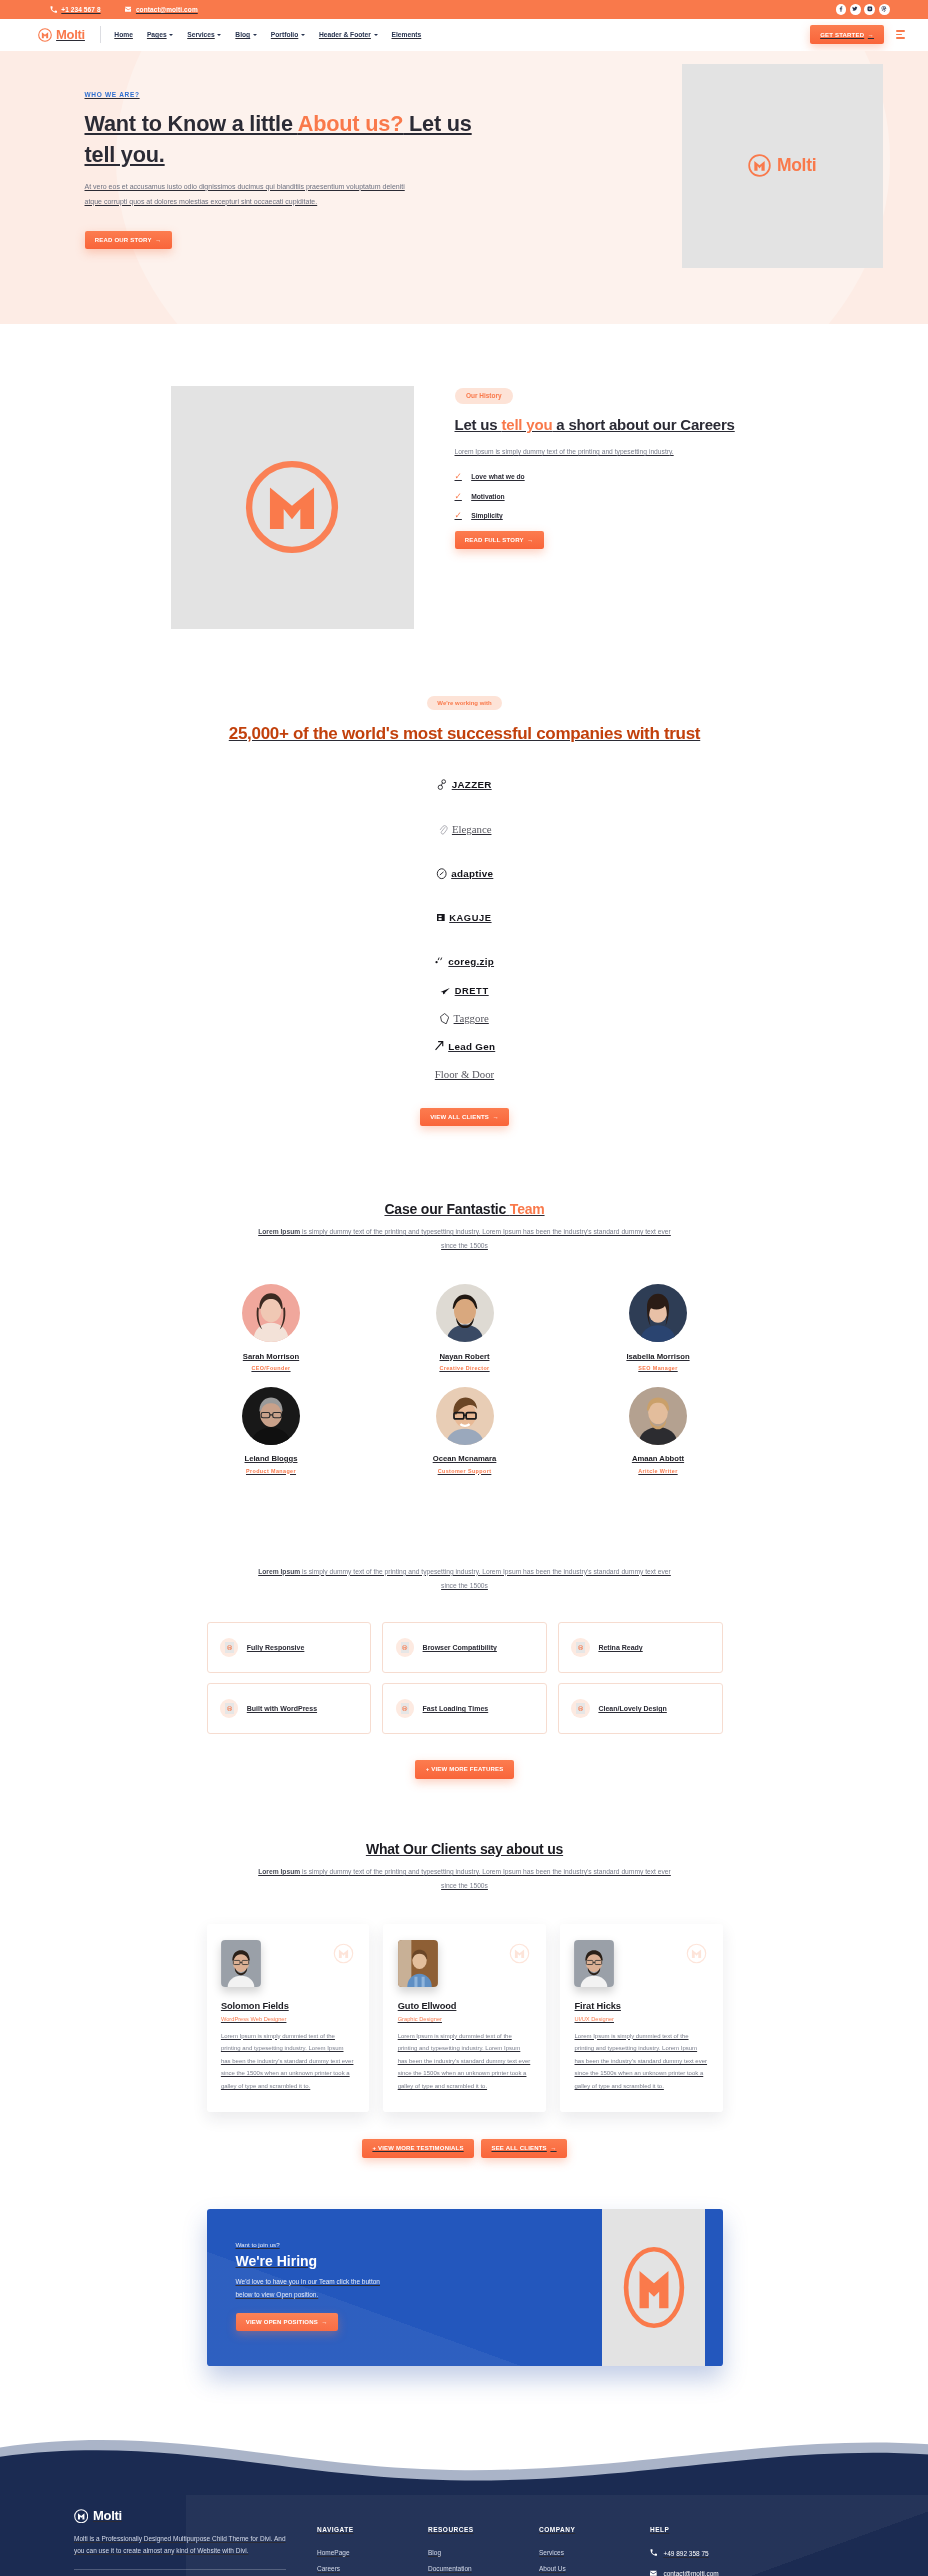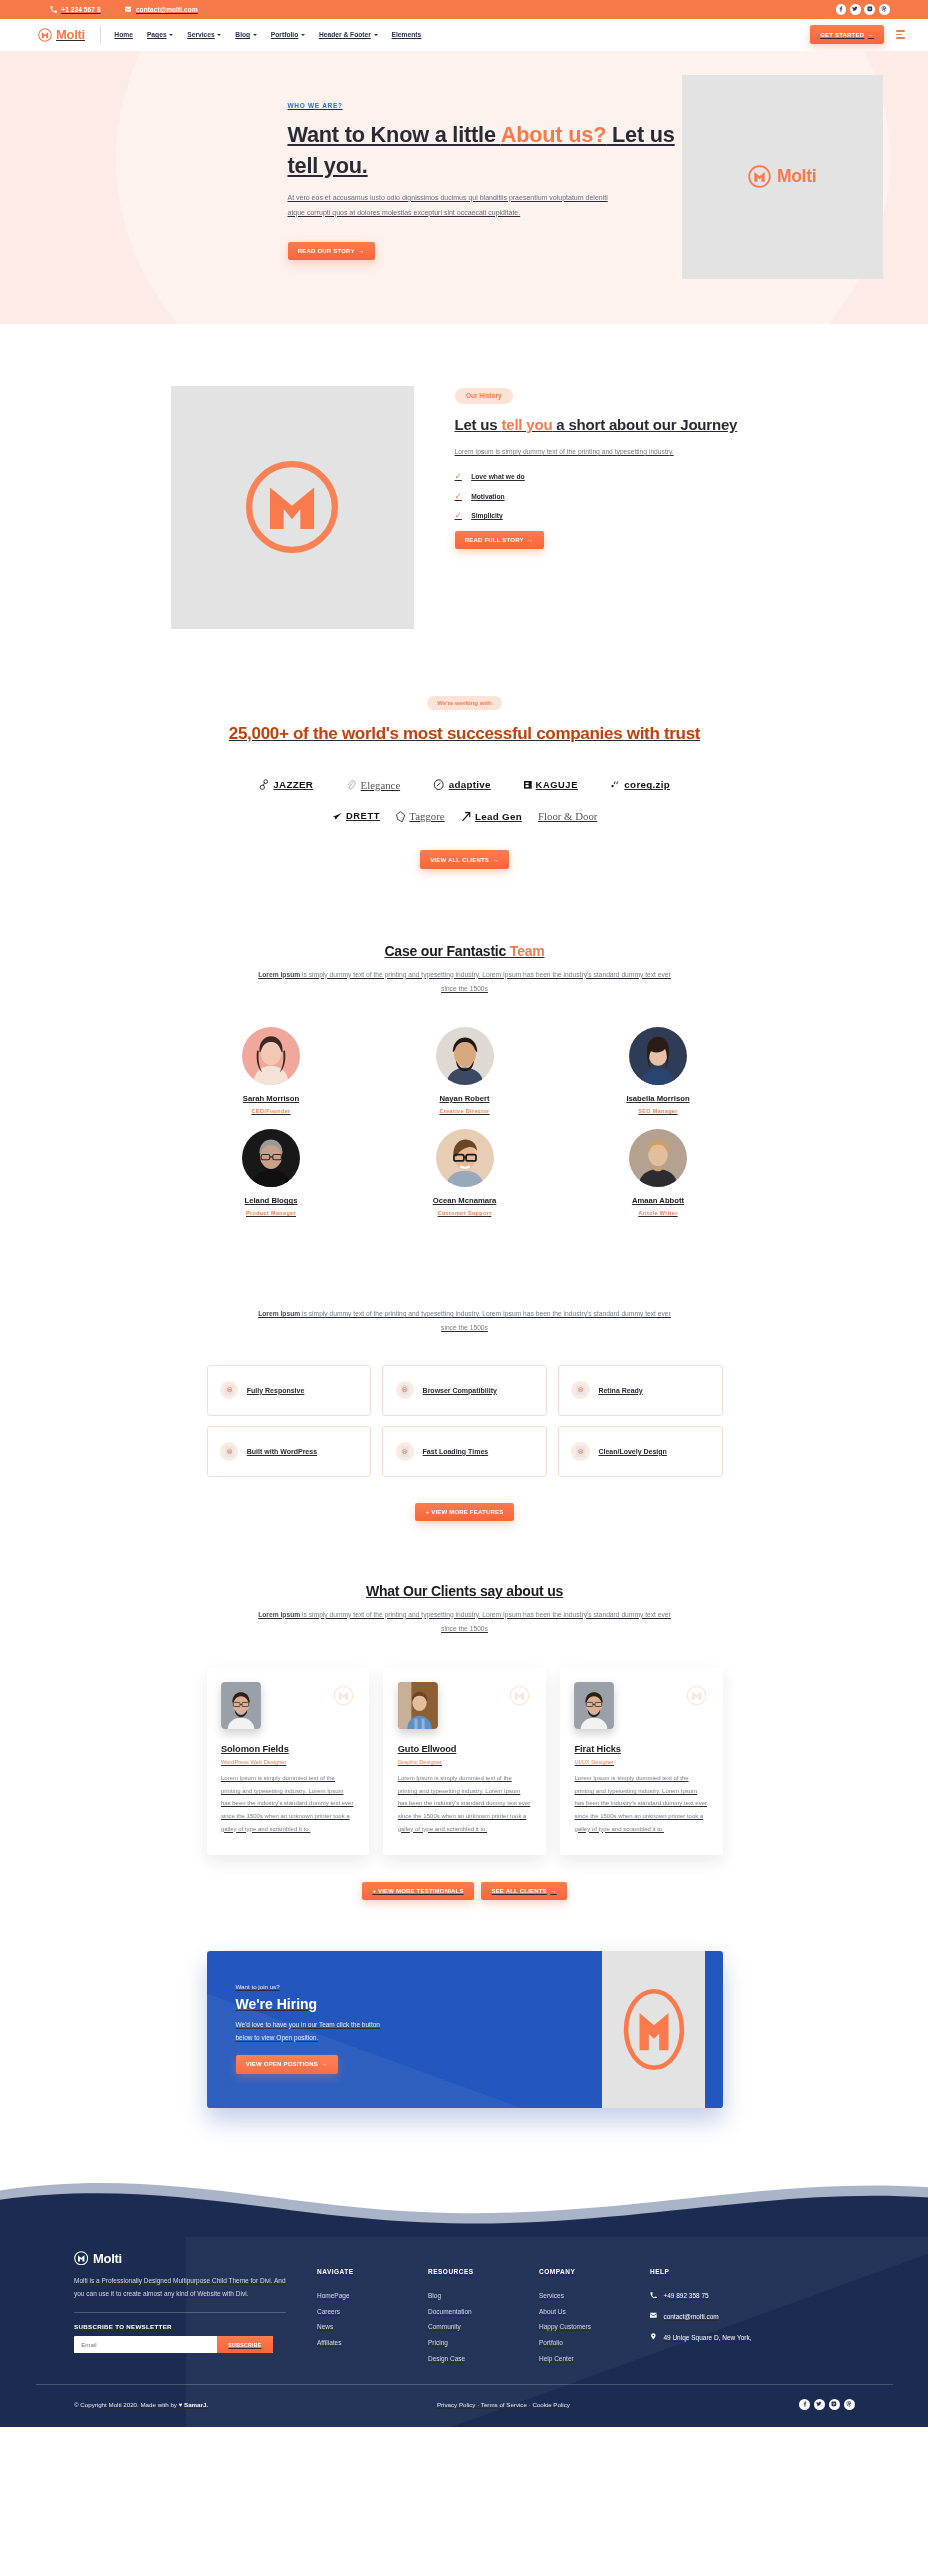--- a/index.html
+++ b/index.html
@@ -56,21 +56,21 @@
   .burger { display: flex; flex-direction: column; gap: 2.1px; cursor: pointer;}
   .burger i { display:block; height: 1.5px; background:#f9794b; border-radius:1px;}
   .burger i:nth-child(1){width:9.3px;} .burger i:nth-child(2){width:6.7px;} .burger i:nth-child(3){width:9.3px;}
 
   
   .hero { position: relative; height: 273px; background: #fdece5; overflow: hidden; }
   .hero-blob {
     position: absolute; left: 116px; top: -196px; width: 774px; height: 609px;
     border-radius: 50%; background: #fdf2ed;
   }
-  .hero-inner { position: relative; width: 836px; margin: 15px auto; padding-left: 38px; padding-top: 36px; display:flex;justify-content:center;}
+  .hero-inner { position: relative; width: 836px; margin: 4px auto; padding-left: 38px; padding-top: 36px; display:flex;}
   .hero-left { width: 392px; }
   .eyebrow { font-size: 6.5px; font-weight: 700; letter-spacing: 0.7px; color: #2f6fd0; }
   .hero-h1 { font-size: 21.7px; line-height: 1.42; font-weight: 700; color: #2b2b35; margin-top: 11.4px; letter-spacing:-0.2px;}
   .hero-h1 .hl { color: #f9794b; }
   .hero-p { font-size: 7px; line-height: 2.1; color: #6d7180; margin-top: 9.3px; max-width: 330px;}
   .hero-btn-wrap { margin-top: 21.7px; }
   .hero-img {
     position: absolute; right: 0px; top: 9.3px; width: 201px; height: 204px; background: #e3e3e3;
     display: flex; align-items: center; justify-content: center;
   }
@@ -92,21 +92,21 @@
   .checks { margin-top: 13.4px; }
   .check-row { display: flex; align-items: center; gap: 9.3px; margin-bottom: 10.8px; }
   .check-row .ck { color: #f9794b; font-size: 8.8px; line-height: 1; font-weight: 400;}
   .check-row span.lbl { font-size: 6.7px; font-weight: 700; color: #2b2b35; }
   .journey-btn { margin-top: 9.3px; }
 
   
   .clients { padding: 36px 0 20.6px; text-align: center; }
   .h2-clients { font-size: 17px; line-height: 1.45; font-weight: 700; color: #c2410c; width: 516px; margin: 12.4px auto 0; letter-spacing:-0.3px;}
   .logos { width: 588px; margin: 32px auto 0; }
-  .logo-row { display: flex; justify-content: center; align-items: center; }
+  .logo-row { display: flex; justify-content: center; align-items: center; flex-direction: column; }
   .logo-row.r1 { gap: 33px; }
   .logo-row.r2 { gap: 16px; margin-top: 19.6px; }
   .logo-item { display: flex; align-items: center; gap: 4.1px; color: #14141a; }
   .logo-item .lname { font-size: 9.8px; font-weight: 700; letter-spacing: 0.3px; white-space:nowrap;}
   .logo-item svg { display:block; }
   .logo-item.serif .lname { font-family: "Liberation Serif", serif; font-weight: 400; font-size: 10.8px; color:#56565e; letter-spacing:0;}
   .logo-item.small-caps .lname { font-size: 9.3px; letter-spacing: 0.6px; }
   .clients-btn { margin-top: 28px; }
 
   
@@ -346,21 +346,21 @@
   <div class="journey">
     <div class="journey-inner">
       <div class="journey-img">
         <svg class="mlogo-circ" style="width:98px;height:98px" viewBox="0 0 40 40">
             <circle cx="20" cy="20" r="17.5" fill="none" stroke="#fa8055" stroke-width="2.6"></circle>
             <path d="M11 29V12l9 7.5 9-7.5v17h-5.6v-8.2L20 25l-3.4-4.2V29z" fill="#fa7a4b"></path>
           </svg>
       </div>
       <div class="journey-right">
         <span class="pill">Our History</span>
-        <h2 class="h2-journey"><span>Let us </span><span class="hl">tell you</span><span> a short about our Journey</span></h2>
+        <h2 class="h2-journey"><span>Let us </span><span class="hl">tell you</span><span> a short about our Careers</span></h2>
         <p class="journey-p">Lorem Ipsum is simply dummy text of the printing and typesetting industry.</p>
         <div class="checks">
           <div class="check-row">
               <span class="ck">✓</span>
               <span class="lbl">Love what we do</span>
             </div>
           <div class="check-row">
               <span class="ck">✓</span>
               <span class="lbl">Motivation</span>
             </div>

